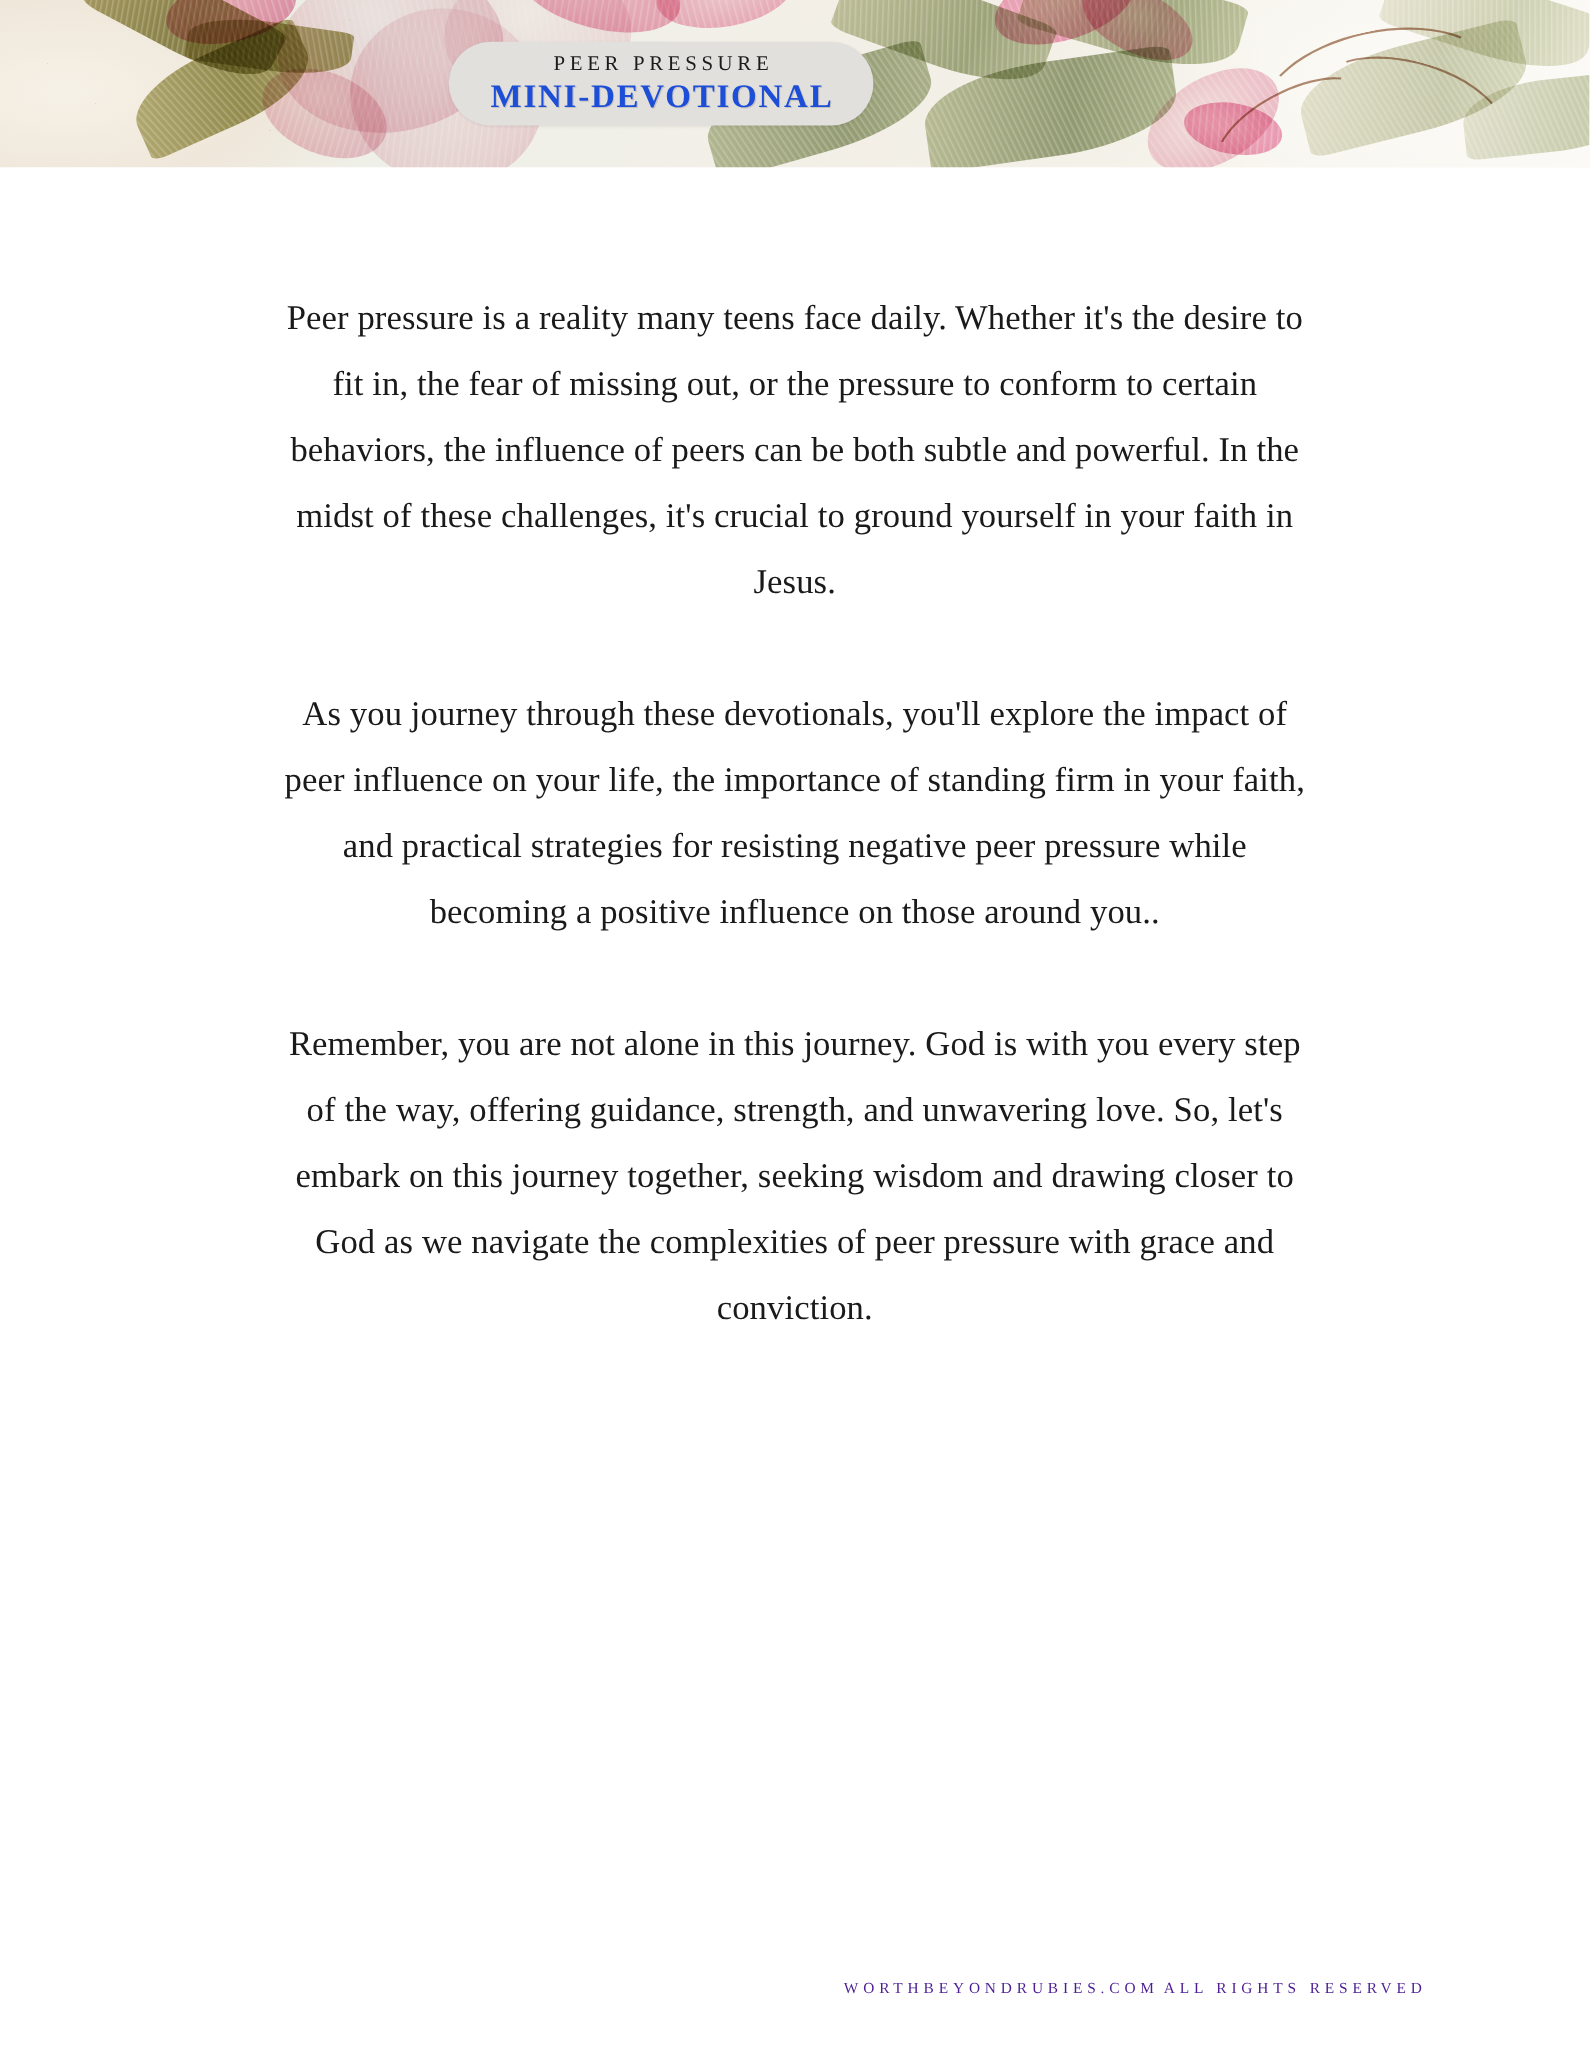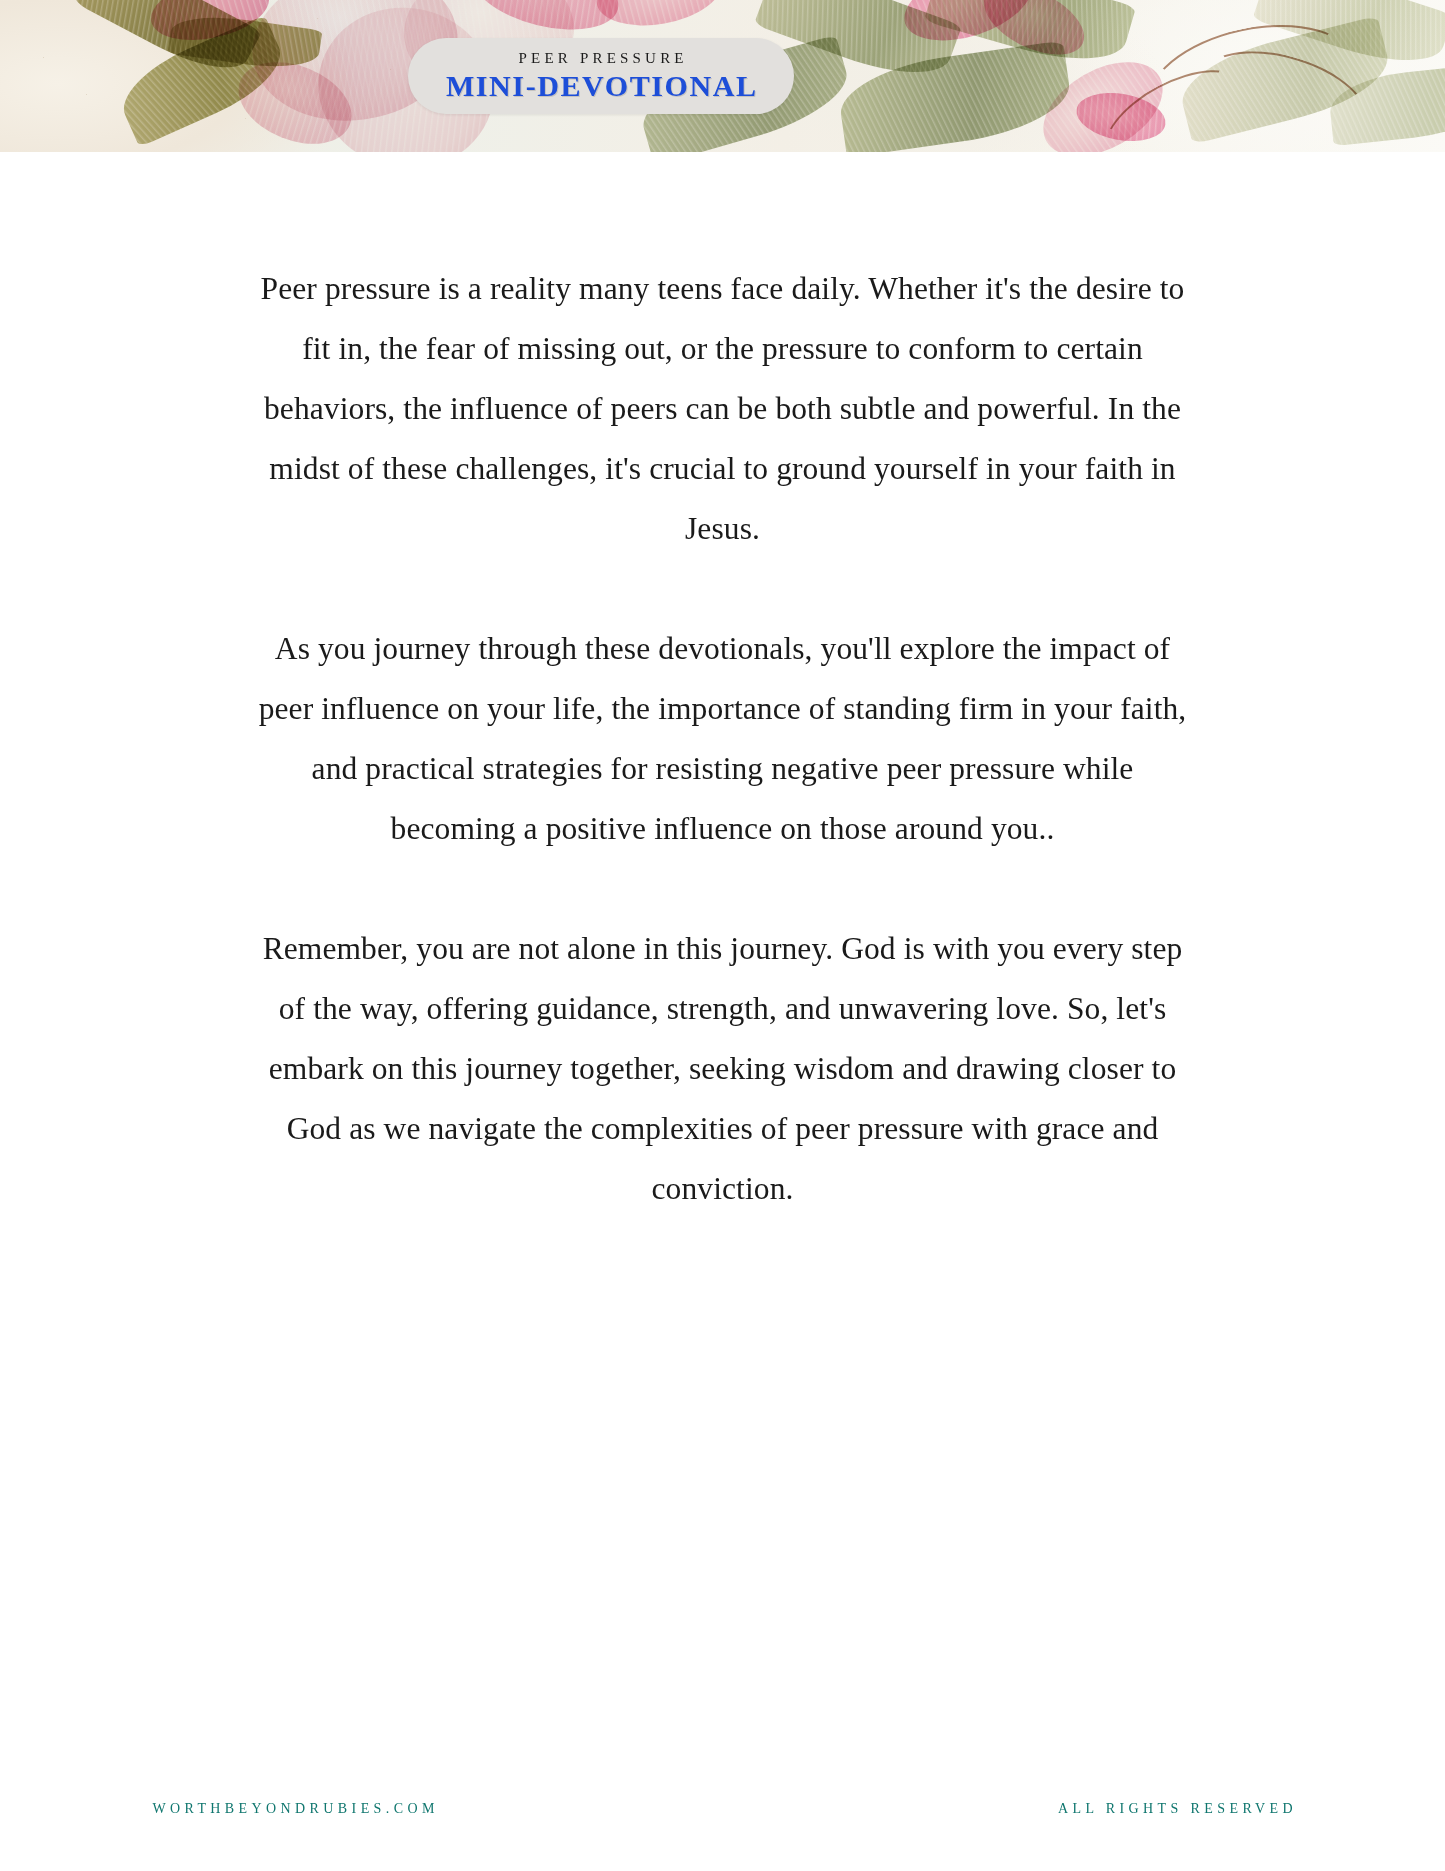--- a/index.html
+++ b/index.html
@@ -108,21 +108,21 @@
     border-radius: 42px;
     display: flex;
     flex-direction: column;
     align-items: center;
     justify-content: center;
     box-shadow: 0 1px 3px rgba(0,0,0,.08);
     z-index: 5;
   }
   .title-kicker {
     font-family: "Liberation Serif", "DejaVu Serif", serif;
-    font-size: 15px;
+    font-size: 19px;
     letter-spacing: 4.2px;
     font-weight: 400;
     color: #1b1b1b;
     text-transform: uppercase;
     line-height: 1;
     margin-bottom: 5px;
     text-indent: 4.2px;
   }
   .title-main {
     font-family: "Liberation Serif", "DejaVu Serif", serif;
@@ -158,26 +158,26 @@
   }
   .para:last-child { margin-bottom: 0; }
 
   
   .footer {
     position: absolute;
     left: 0;
     bottom: 54px;
     width: 1445px;
     display: flex;
-    justify-content: space-between;
+    justify-content: flex-end;
     padding: 0 148px;
     box-sizing: border-box;
     font-size: 14px;
     letter-spacing: 4.4px;
-    color: #0f766e;
+    color: #4c1d95;
     font-family: "Liberation Serif", "DejaVu Serif", serif;
   }
   .footer span { text-indent: 4.4px; white-space: nowrap; }
 </style>
 </head>
 <body>
 
 <div class="banner">
   <div class="banner-base"></div>
   <div class="banner-speckle"></div>

